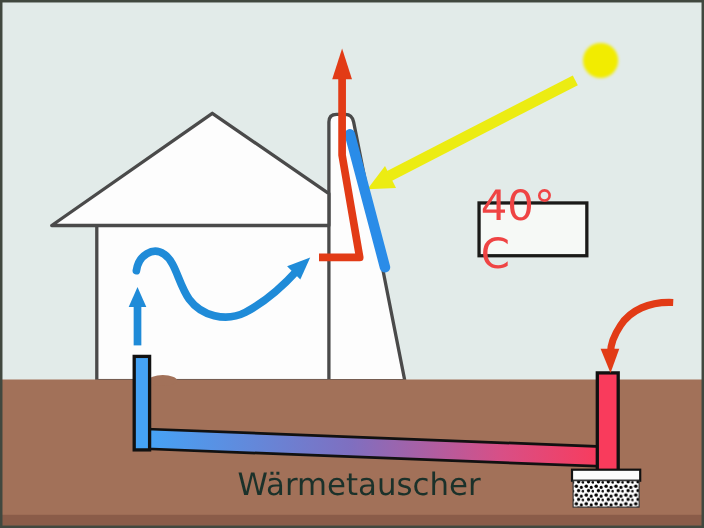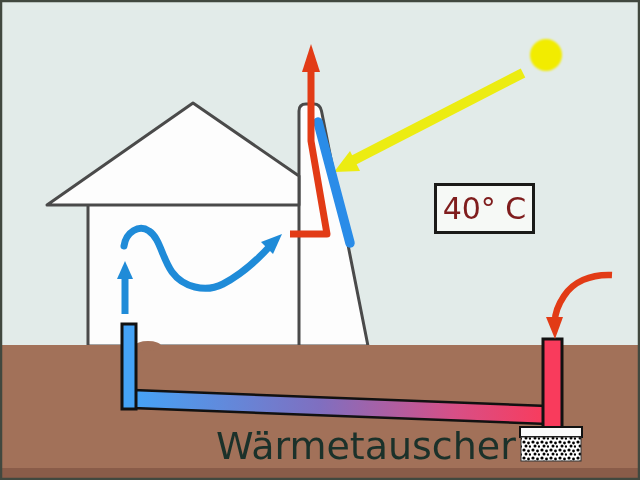--- a/index.html
+++ b/index.html
@@ -9,28 +9,28 @@
     overflow:hidden;
     font-family:"DejaVu Sans", sans-serif;
     background:#e2ebe9;
   }
   .scene svg { position:absolute; left:0; top:0; }
   .temp-box {
     position:absolute;
     background:#f6f9f6;
     border:3px solid #1a1a18;
     display:flex; align-items:center; justify-content:center;
-    font-size:30px; color:#7f1d1d;
+    font-size:38px; color:#ef4444;
     box-sizing:border-box;
   }
   #label-40 { left:434px; top:183px; width:101px; height:51px; }
   #label-16 { left:18px;  top:406px; width:98px;  height:52px; border-width:4px; }
   #label-we {
     position:absolute; left:216px; top:424px;
-    font-size:38px; color:#1b312a; white-space:nowrap;
+    font-size:28px; color:#1b312a; white-space:nowrap;
   }
 </style>
 </head>
 <body>
 
 <div class="scene">
 
   <svg width="640" height="480" viewBox="0 0 640 480">
     <defs>
       <linearGradient id="pipeGrad" x1="0" y1="0" x2="1" y2="0">

